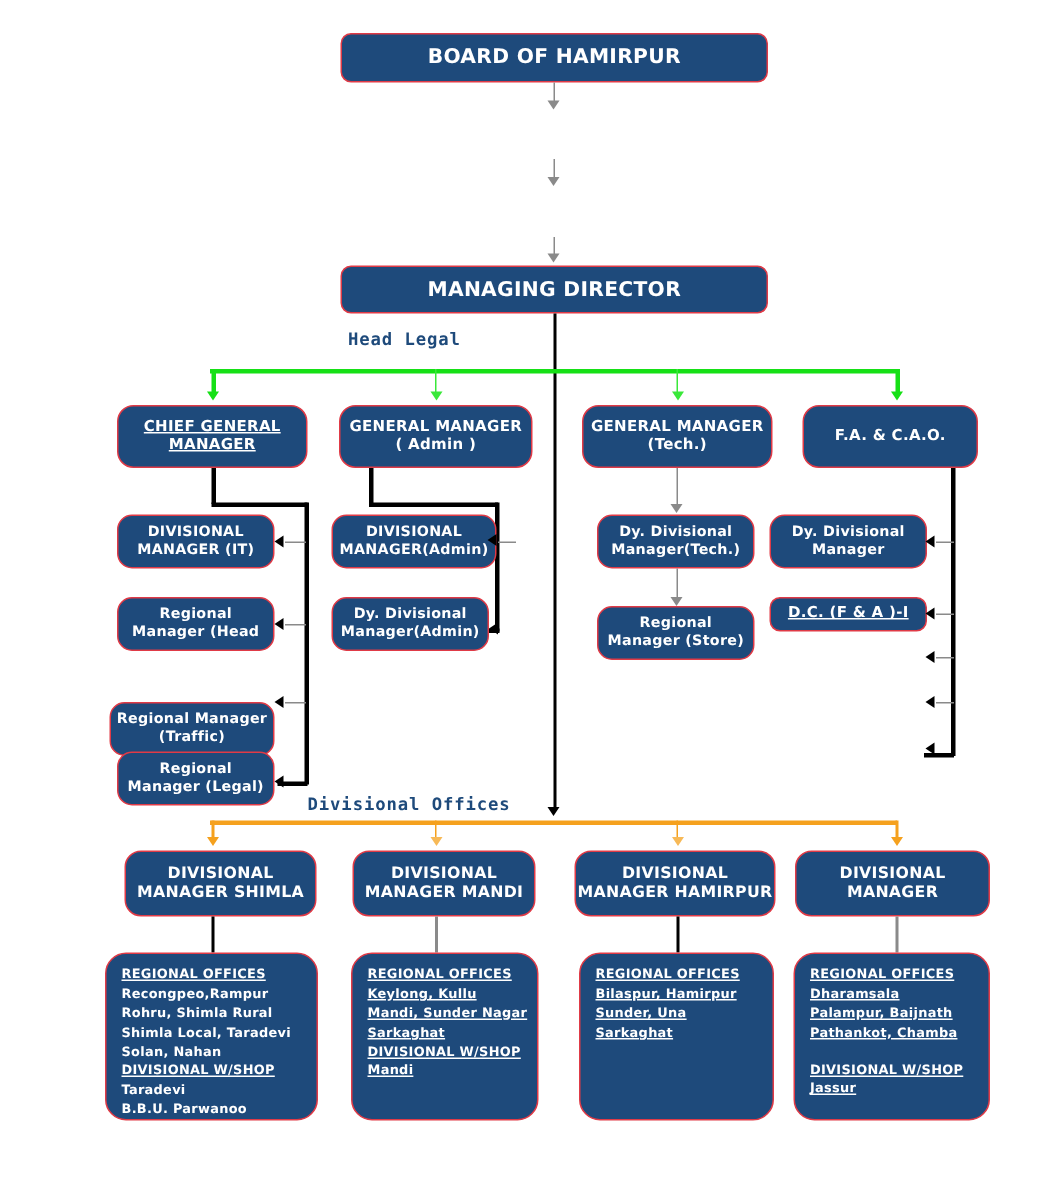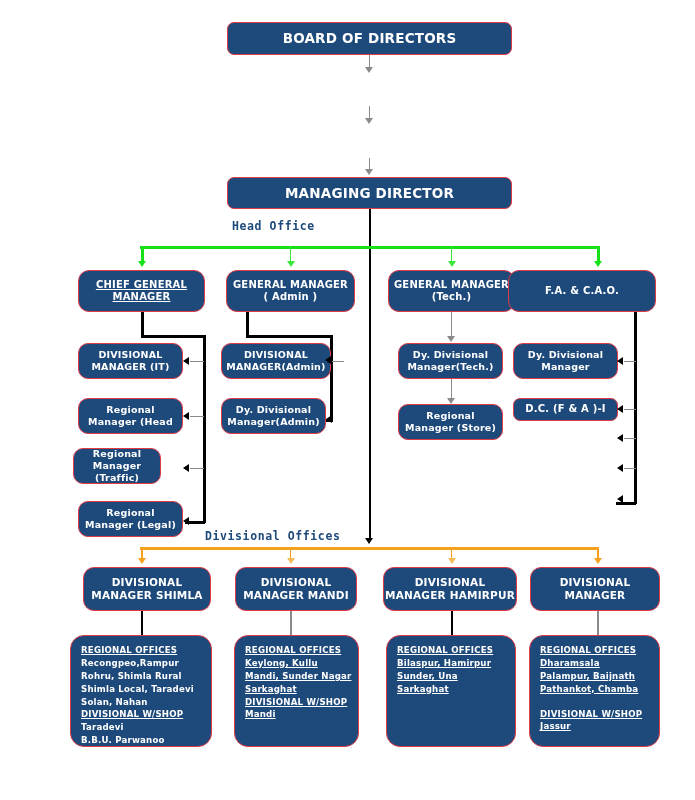--- a/index.html
+++ b/index.html
@@ -40,20 +40,21 @@
     font-size: 10px;
     border-radius: 11px;
   }
   .box.sub {
     font-size: 9.5px;
     border-radius: 10px;
   }
   .box.fin {
     font-size: 10px;
     border-radius: 7px;
+    text-decoration: underline;
   }
   .box.divmgr {
     font-size: 10.5px;
     border-radius: 11px;
   }
   .box.office {
     align-items: flex-start;
     justify-content: flex-start;
     text-align: left;
     font-size: 8.6px;
@@ -103,39 +104,39 @@
     border-top: 4px solid transparent;
     border-bottom: 4px solid transparent;
     border-right: 6px solid #000;
   }
 </style>
 </head>
 <body>
 
 <div id="chart">
 
-  <div class="box top" style="left:227px; top:22px; width:285px; height:33px;">BOARD OF DIRECTORS</div>
+  <div class="box top" style="left:227px; top:22px; width:285px; height:33px;">BOARD OF HAMIRPUR</div>
 
 
 
   <div class="box top" style="left:227px; top:177px; width:285px; height:32px;">MANAGING DIRECTOR</div>
 
   <div class="ln v gray" style="left:369px; top:55px; height:13px; border-left-width:1.5px;"></div>
   <div class="arw down gy" style="left:365px; top:67px;"></div>
 
   <div class="ln v gray" style="left:369px; top:106px; height:13px; border-left-width:1.5px;"></div>
   <div class="arw down gy" style="left:365px; top:118px;"></div>
 
   <div class="ln v gray" style="left:369px; top:158px; height:12px; border-left-width:1.5px;"></div>
   <div class="arw down gy" style="left:365px; top:169px;"></div>
 
   <div class="ln v black" style="left:369px; top:209px; height:330px; border-left-width:2.5px;"></div>
   <div class="arw down k" style="left:365px; top:538px;"></div>
 
-  <div class="section-label" style="left:232px; top:219px;">Head Office</div>
+  <div class="section-label" style="left:232px; top:219px;">Head Legal</div>
 
   <div class="ln h green" style="left:140px; top:246px; width:458px; border-top-width:3px;"></div>
 
   <div class="ln v green" style="left:141px; top:246px; height:17px; border-left-width:3px;"></div>
   <div class="arw down g" style="left:138px; top:261px;"></div>
 
   <div class="ln v lgreen" style="left:290px; top:246px; height:17px; border-left-width:1.5px;"></div>
   <div class="arw down gl" style="left:287px; top:261px;"></div>
 
   <div class="ln v lgreen" style="left:451px; top:246px; height:17px; border-left-width:1.5px;"></div>
@@ -146,38 +147,38 @@
 
   <div class="box mgr" style="left:78px; top:270px; width:127px; height:42px;text-decoration:underline;">CHIEF GENERAL
 MANAGER</div>
 
   <div class="box mgr" style="left:226px; top:270px; width:129px; height:42px;">GENERAL MANAGER
 ( Admin )</div>
 
   <div class="box mgr" style="left:388px; top:270px; width:127px; height:42px;">GENERAL MANAGER
 (Tech.)</div>
 
-  <div class="box mgr" style="left:508px; top:270px; width:148px; height:42px;">F.A. &amp; C.A.O.</div>
+  <div class="box mgr" style="left:535px; top:270px; width:117px; height:42px;">F.A. &amp; C.A.O.</div>
 
   <div class="ln v black" style="left:141px; top:312px; height:24px; border-left-width:3px;"></div>
   <div class="ln h black" style="left:141px; top:335px; width:64px; border-top-width:3px;"></div>
   <div class="ln v black" style="left:203px; top:335px; height:188px; border-left-width:3px;"></div>
   <div class="ln h black" style="left:185px; top:521px; width:20px; border-top-width:3px;"></div>
 
   <div class="box sub" style="left:78px; top:343px; width:105px; height:36px;">DIVISIONAL
 MANAGER (IT)</div>
   <div class="ln h gray" style="left:190px; top:361px; width:14px; border-top-width:1.2px;"></div>
   <div class="arw left" style="left:183px; top:357px;"></div>
 
   <div class="box sub" style="left:78px; top:398px; width:105px; height:36px;">Regional
 Manager (Head</div>
   <div class="ln h gray" style="left:190px; top:416px; width:14px; border-top-width:1.2px;"></div>
   <div class="arw left" style="left:183px; top:412px;"></div>
 
-  <div class="box sub" style="left:73px; top:448px; width:88px; height:36px;">Regional Manager
+  <div class="box sub" style="left:73px; top:468px; width:110px; height:36px;">Regional Manager
 (Traffic)</div>
   <div class="ln h gray" style="left:190px; top:468px; width:14px; border-top-width:1.2px;"></div>
   <div class="arw left" style="left:183px; top:464px;"></div>
 
   <div class="box sub" style="left:78px; top:501px; width:105px; height:36px;">Regional
 Manager (Legal)</div>
   <div class="arw left" style="left:183px; top:517px;"></div>
 
   <div class="ln v black" style="left:246px; top:312px; height:24px; border-left-width:3px;"></div>
   <div class="ln h black" style="left:246px; top:335px; width:86px; border-top-width:3px;"></div>

